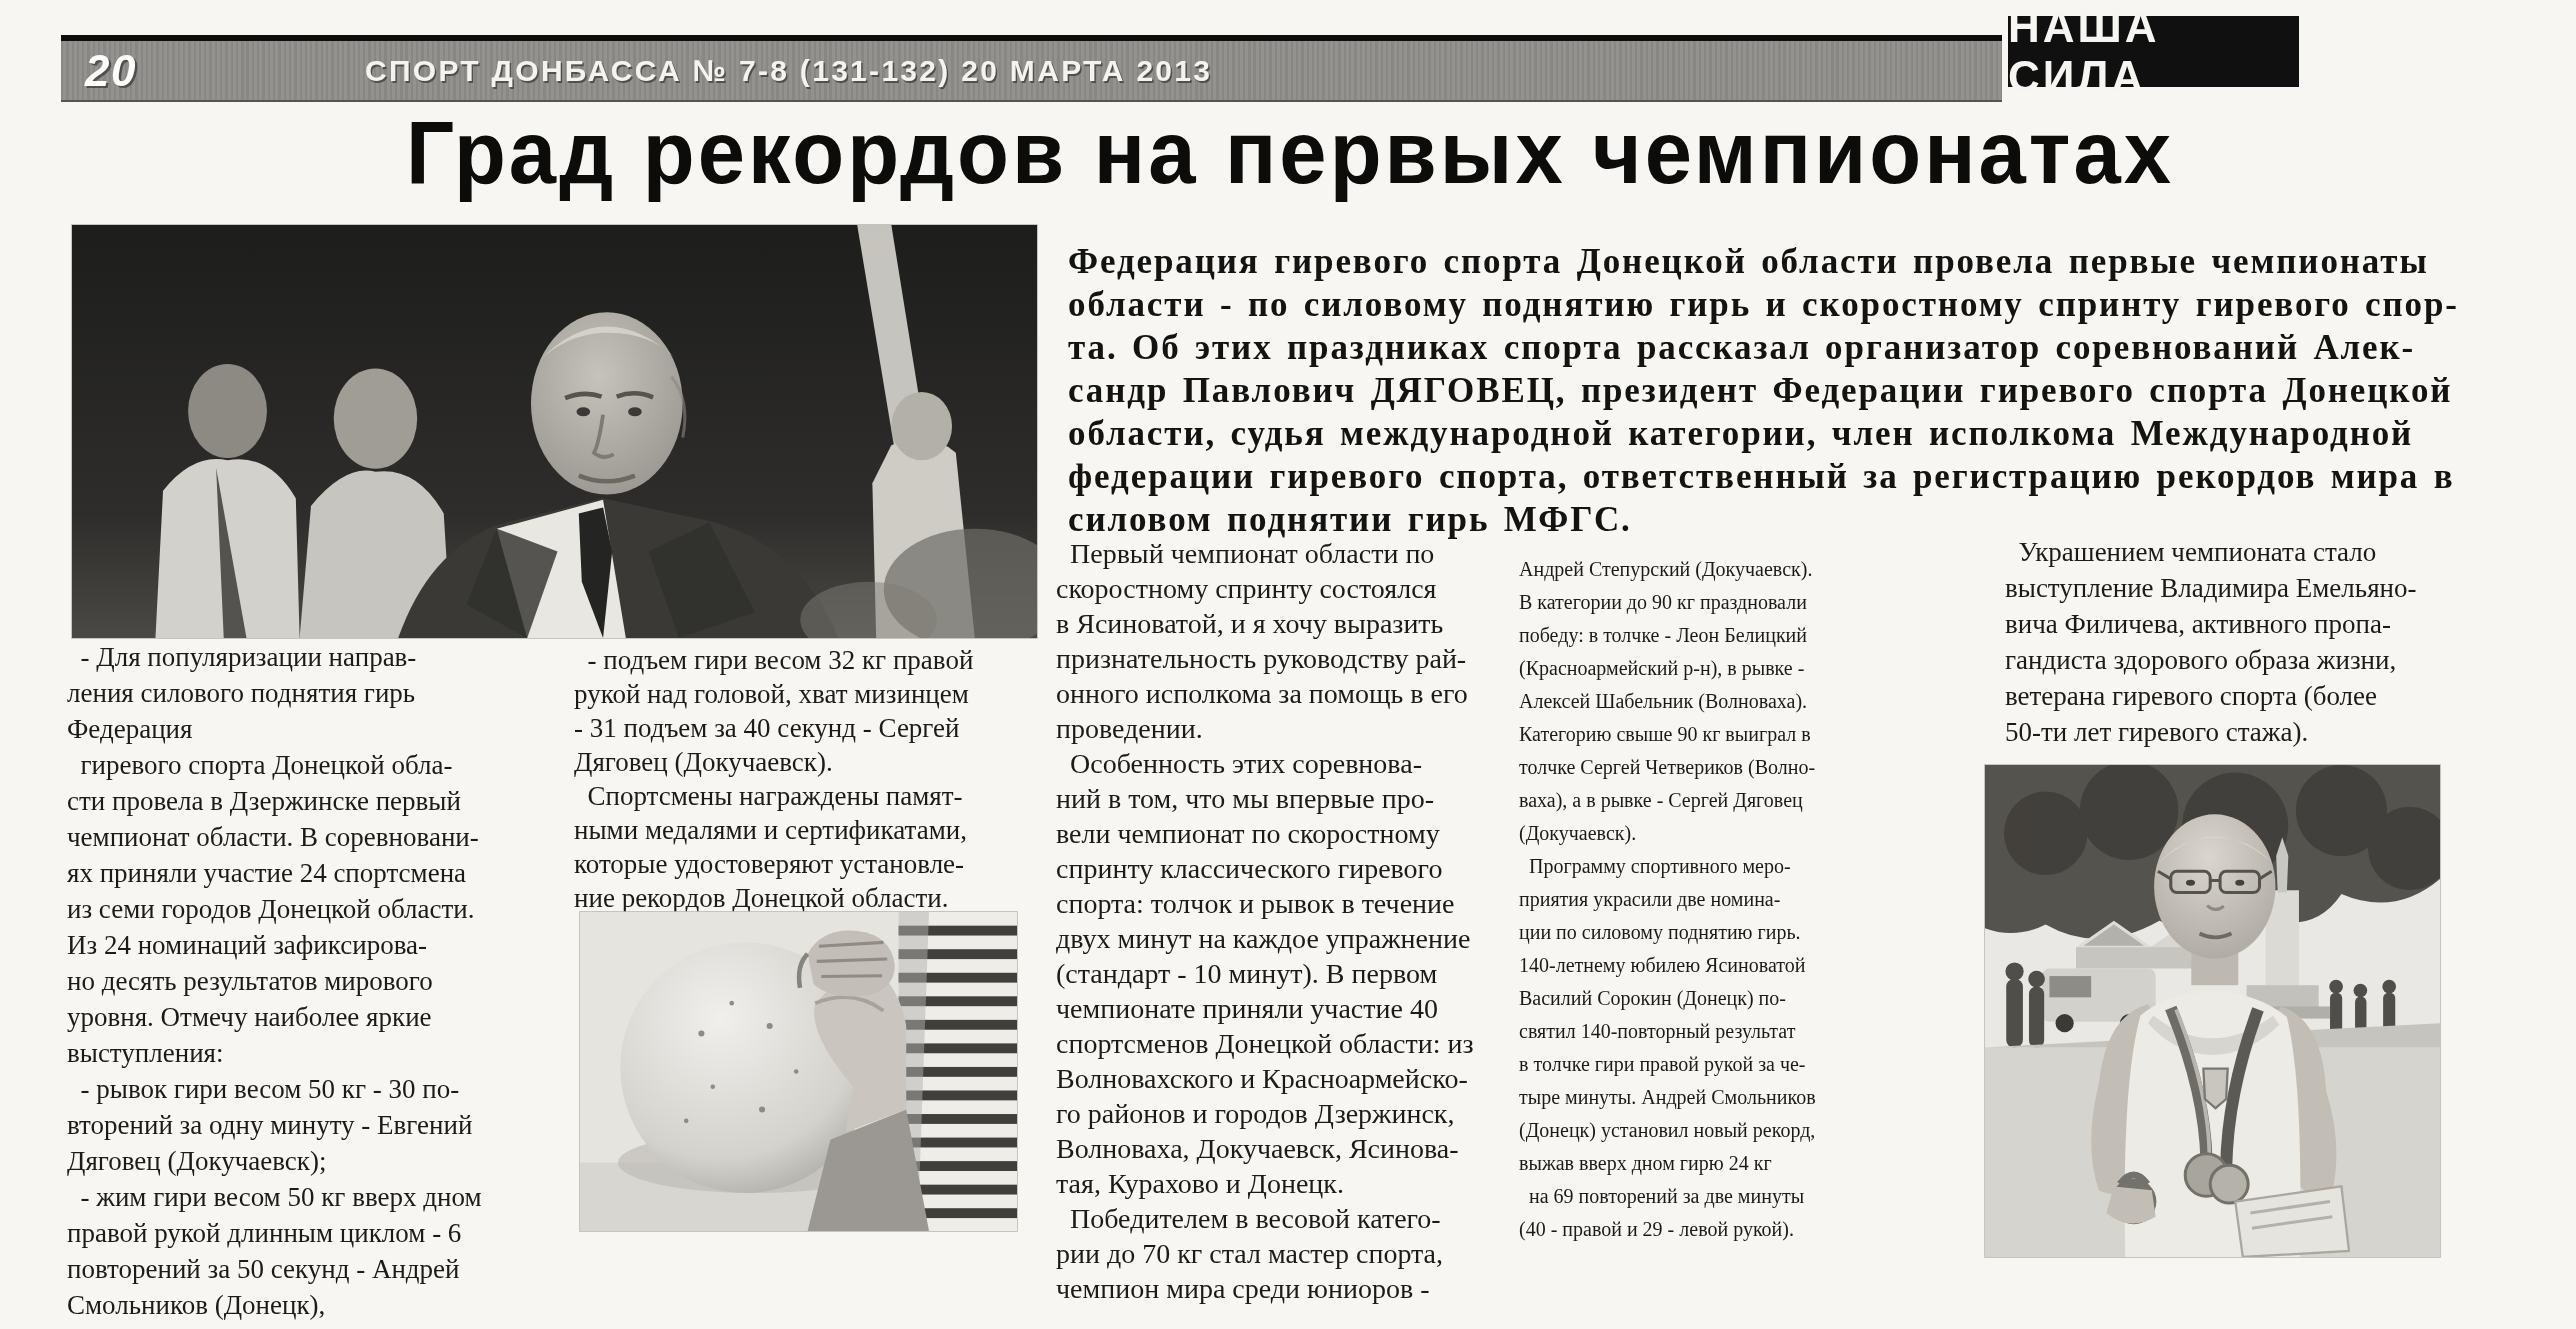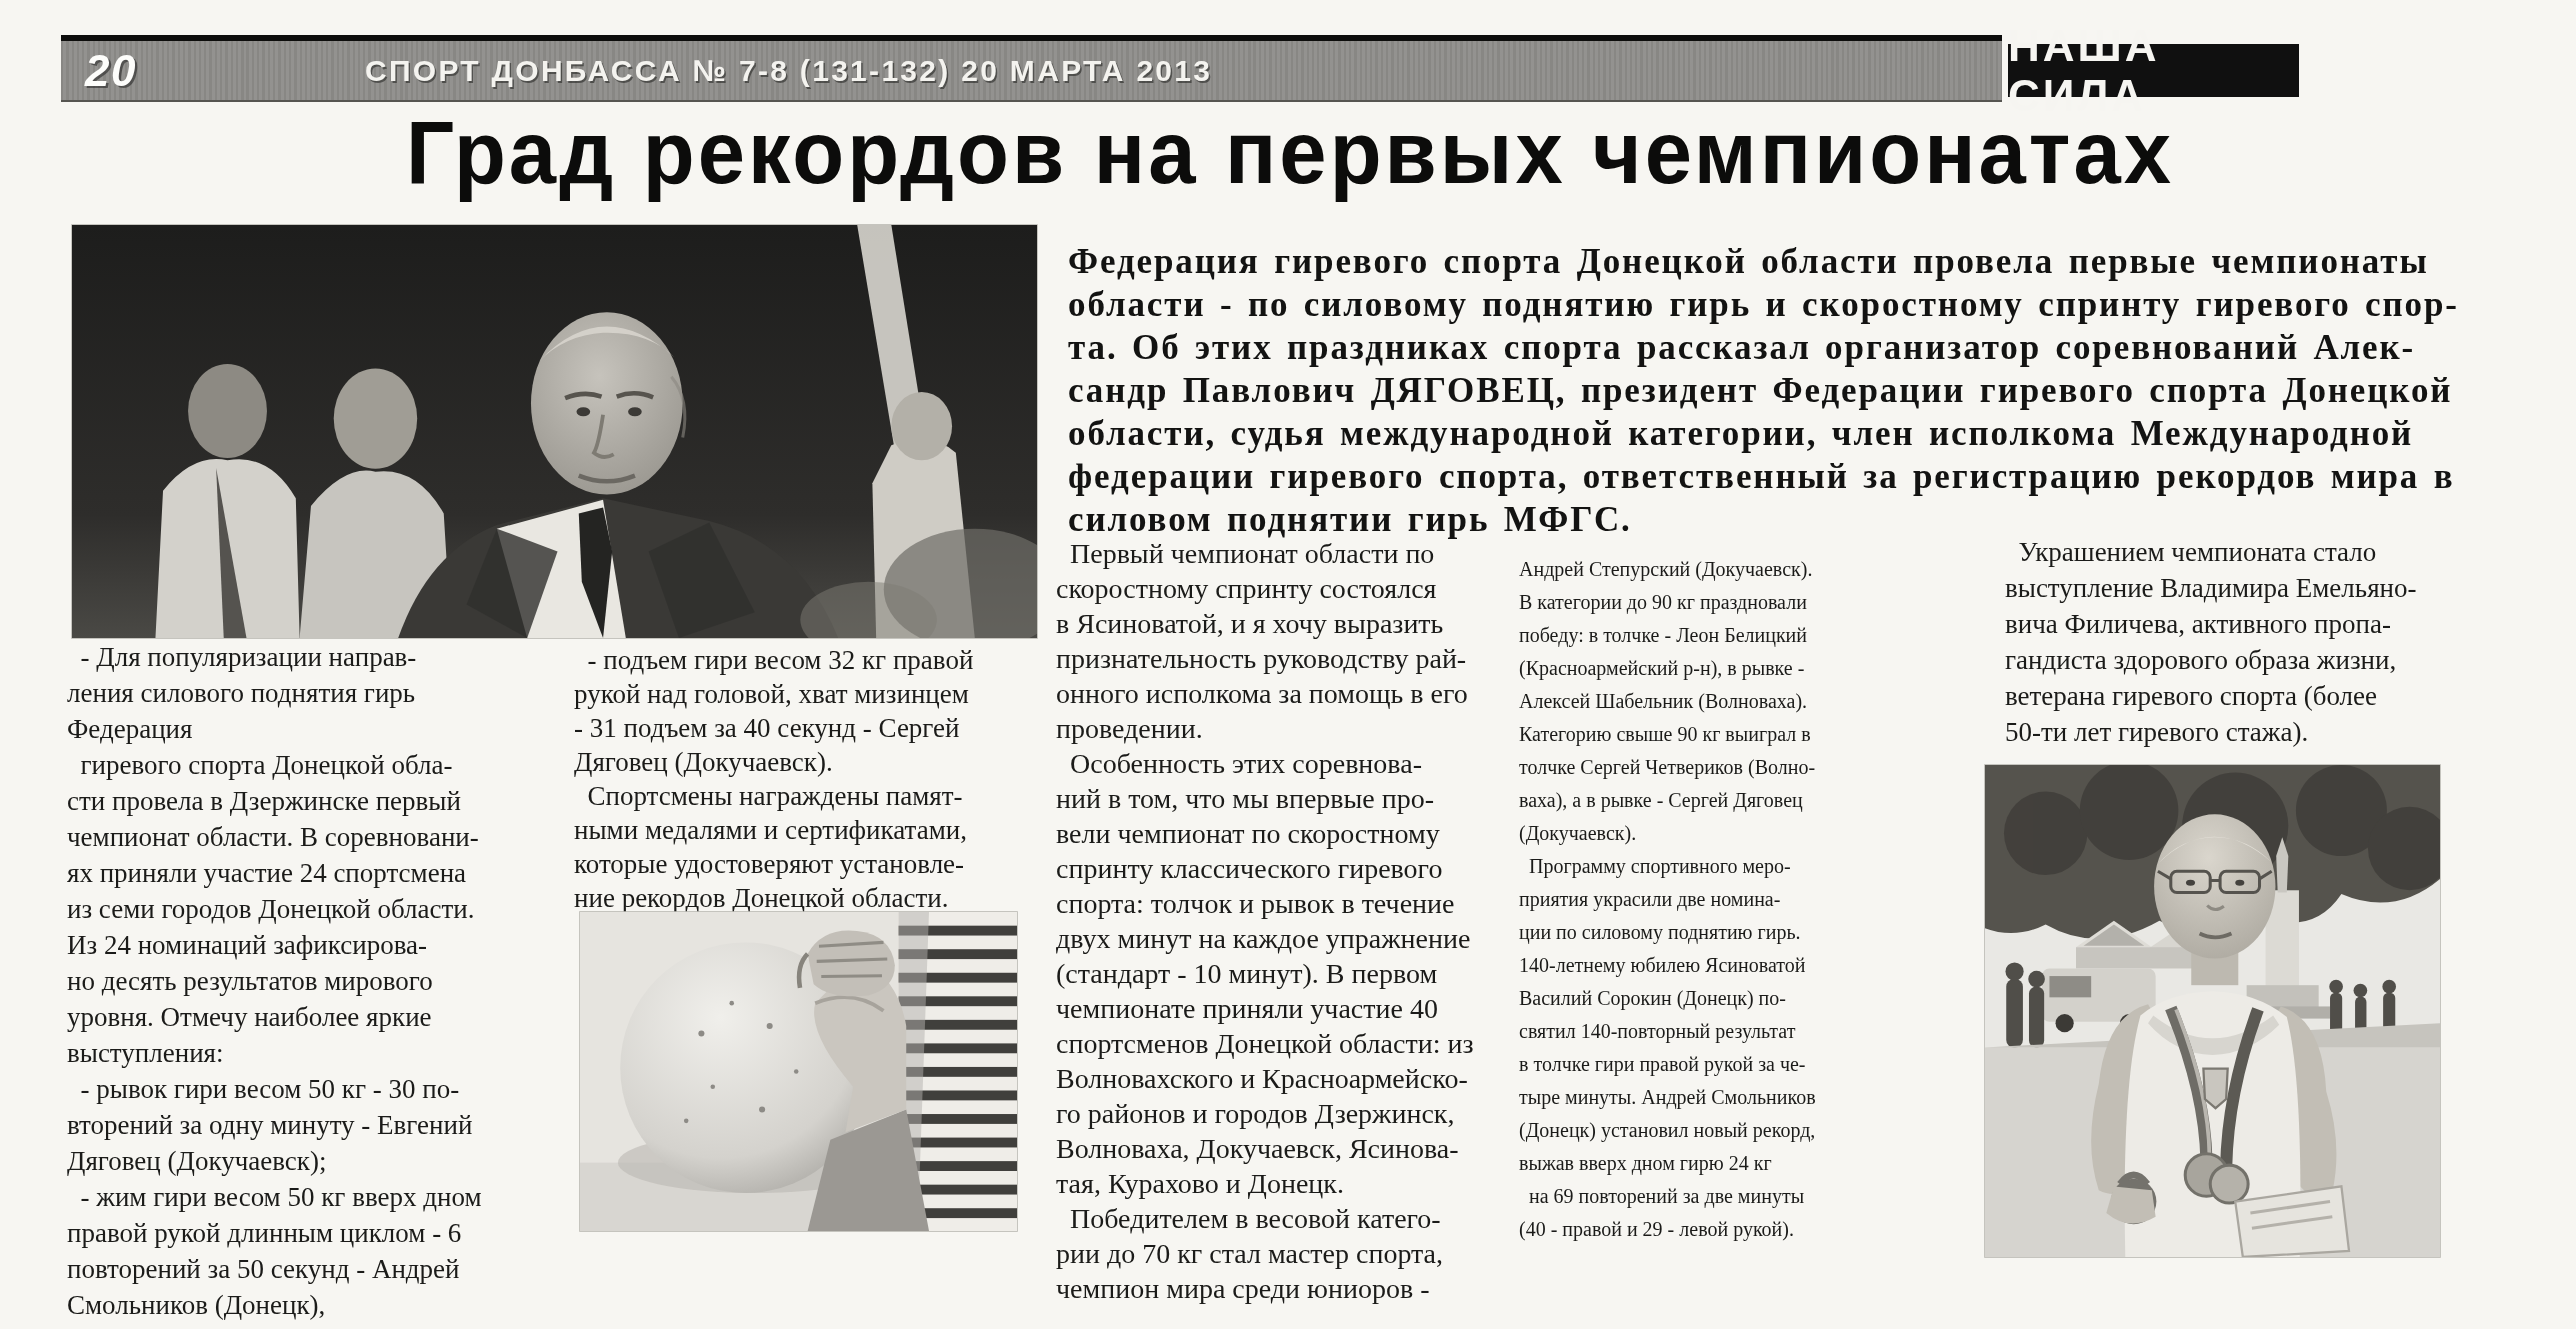--- a/index.html
+++ b/index.html
@@ -31,21 +31,21 @@
     letter-spacing:1.5px;
   }
   .masthead{
     margin-left:228px;
     font-family:"Liberation Sans","DejaVu Sans",sans-serif;
     font-weight:bold;font-size:30px;color:#f4f3ef;
     letter-spacing:2.3px;
     text-shadow:1.5px 1.5px 0 rgba(30,30,28,.55);
   }
   .section-box{
-    position:absolute;left:2008px;top:44px;width:291px;height:53px;
+    position:absolute;left:2008px;top:16px;width:291px;height:71px;
     background:#101010;
     display:flex;align-items:center;justify-content:center;
   }
   .section-box span{
     font-family:"Liberation Sans","DejaVu Sans",sans-serif;
     font-weight:bold;font-size:44px;color:#f6f5f1;letter-spacing:3px;
   }
   
   .headline{
     position:absolute;left:0;top:108px;width:2352px;margin:0 0 0 114px;

